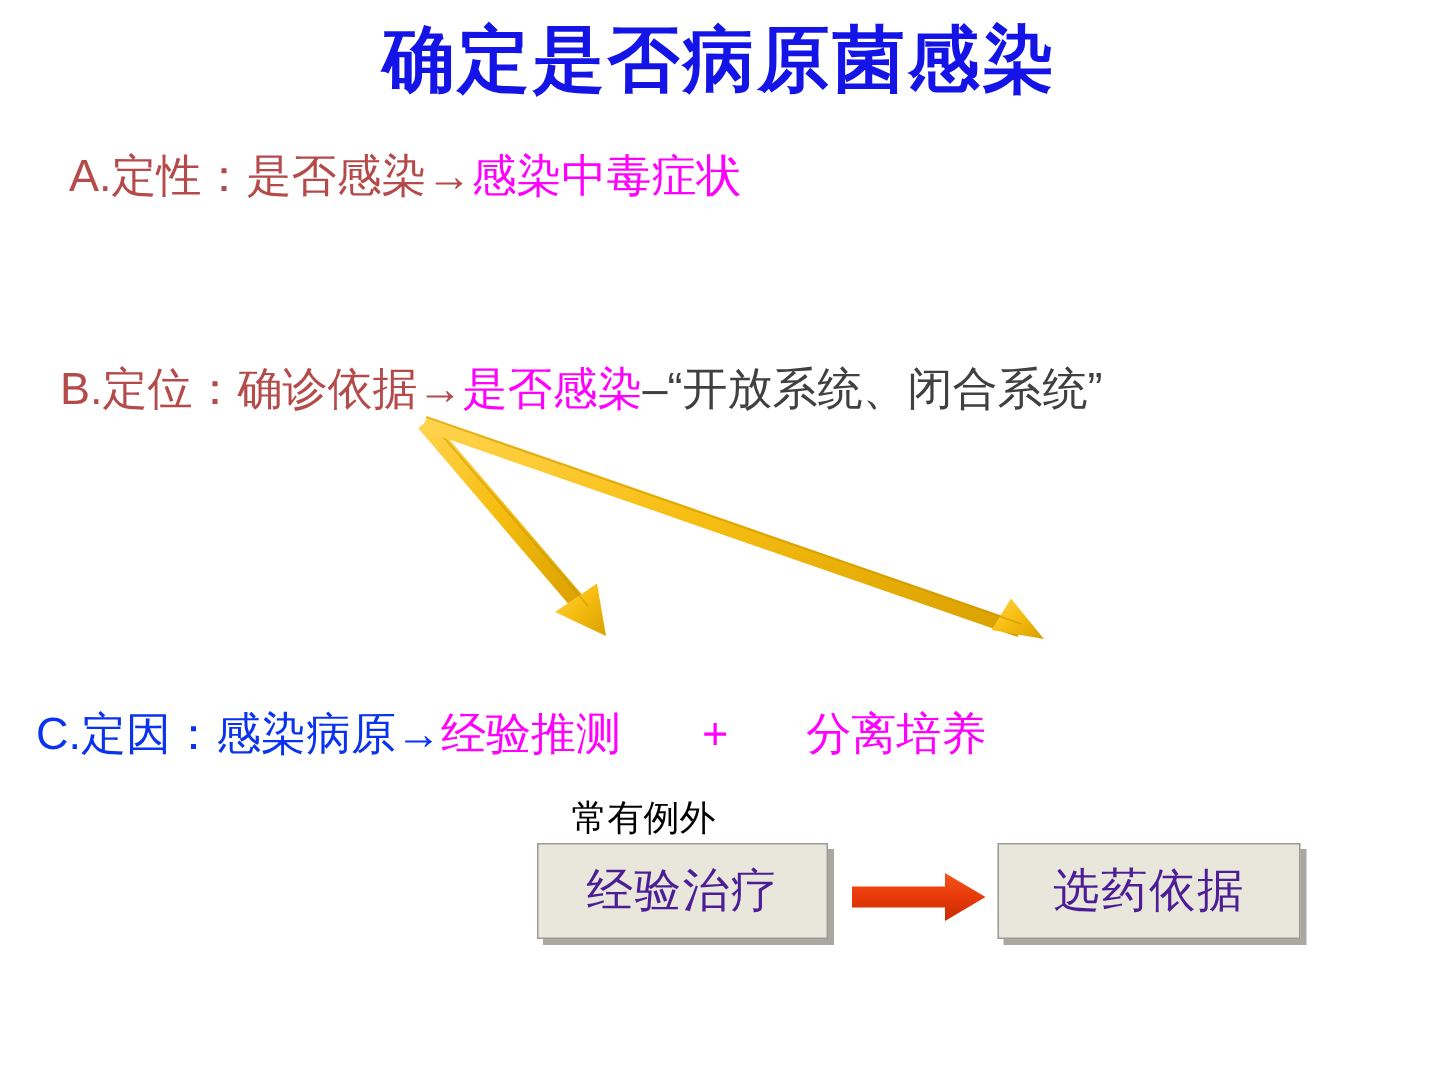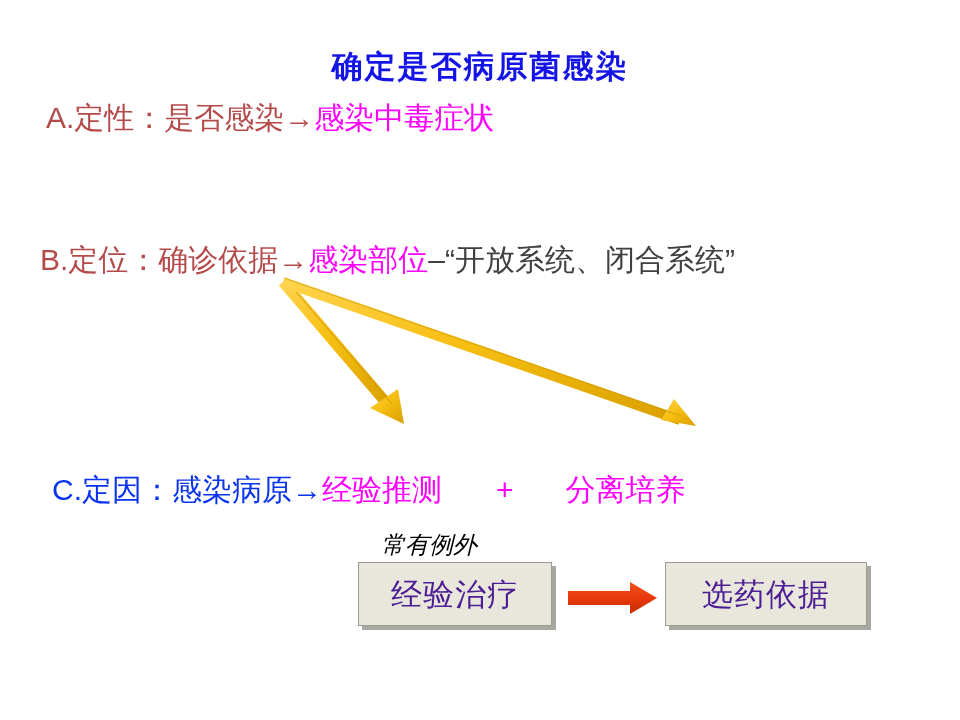--- a/index.html
+++ b/index.html
@@ -21,55 +21,53 @@
   
   #title {
     position: absolute;
     left: 0;
     top: 16px;
     width: 960px;
     text-align: center;
     color: #1414E6;
     font-family: "DejaVu Serif", "Liberation Serif", serif;
     font-weight: bold;
-    font-size: 31px;
+    font-size: 48px;
     letter-spacing: 2px;
     line-height: 48px;
     white-space: nowrap;
-    margin-top: 26px;
   }
 
   
   .body-line {
     position: absolute;
     font-family: Liberation Sans, sans-serif;
     font-size: 30px;
     line-height: 40px;
     white-space: nowrap;
   }
   .seg-red   { color: #B54A4A; }
   .seg-mag   { color: #FF00FF; }
   .seg-black { color: #404040; }
   .seg-blue  { color: #0A33F0; }
 
   #lineA { left: 46px; top: 98px; }
   #lineB { left: 40px; top: 240px; width: 890px; white-space: normal; }
-  #lineC { left: 52px; top: 470px; }
+  #lineC { left: 24px; top: 470px; }
   #lineC .gap-plus { display: inline-block; width: 54px; }
   #lineC .gap-after-plus { display: inline-block; width: 52px; }
 
   
   .caption {
     position: absolute;
     font-family: "DejaVu Serif", "Liberation Serif", serif;
     font-size: 24px;
     line-height: 28px;
     color: #000000;
     white-space: nowrap;
-    font-style: italic;
   }
   #capLeft  { left: 381px; top: 531px; }
   #capRight { left: 601px; top: 531px; }
 
   
   .tx-box {
     position: absolute;
     background: #E9E7DC;
     border: 1px solid #9C9C96;
     box-shadow: 4px 4px 0 0 #A8A8A0;
@@ -101,21 +99,21 @@
 
 <div id="slide">
 
   <div id="title">确定是否病原菌感染</div>
 
   <div class="body-line" id="lineA">
     <span class="seg-red">A.定性：是否感染→</span><span class="seg-mag">感染中毒症状</span>
   </div>
 
   <div class="body-line" id="lineB">
-    <span class="seg-red">B.定位：确诊依据→</span><span class="seg-mag">感染部位</span><span class="seg-black">–“开放系统、闭合系统”</span>
+    <span class="seg-red">B.定位：确诊依据→</span><span class="seg-mag">是否感染</span><span class="seg-black">–“开放系统、闭合系统”</span>
   </div>
 
   <div class="body-line" id="lineC">
     <span class="seg-blue">C.定因：感染病原→</span><span class="seg-mag">经验推测</span><span class="gap-plus"></span><span class="seg-mag">+</span><span class="gap-after-plus"></span><span class="seg-mag">分离培养</span>
   </div>
 
   <div class="caption" id="capLeft">常有例外</div>
 
   <div class="tx-box" id="boxEmpiric">经验治疗</div>
   <div class="tx-box" id="boxTarget">选药依据</div>

